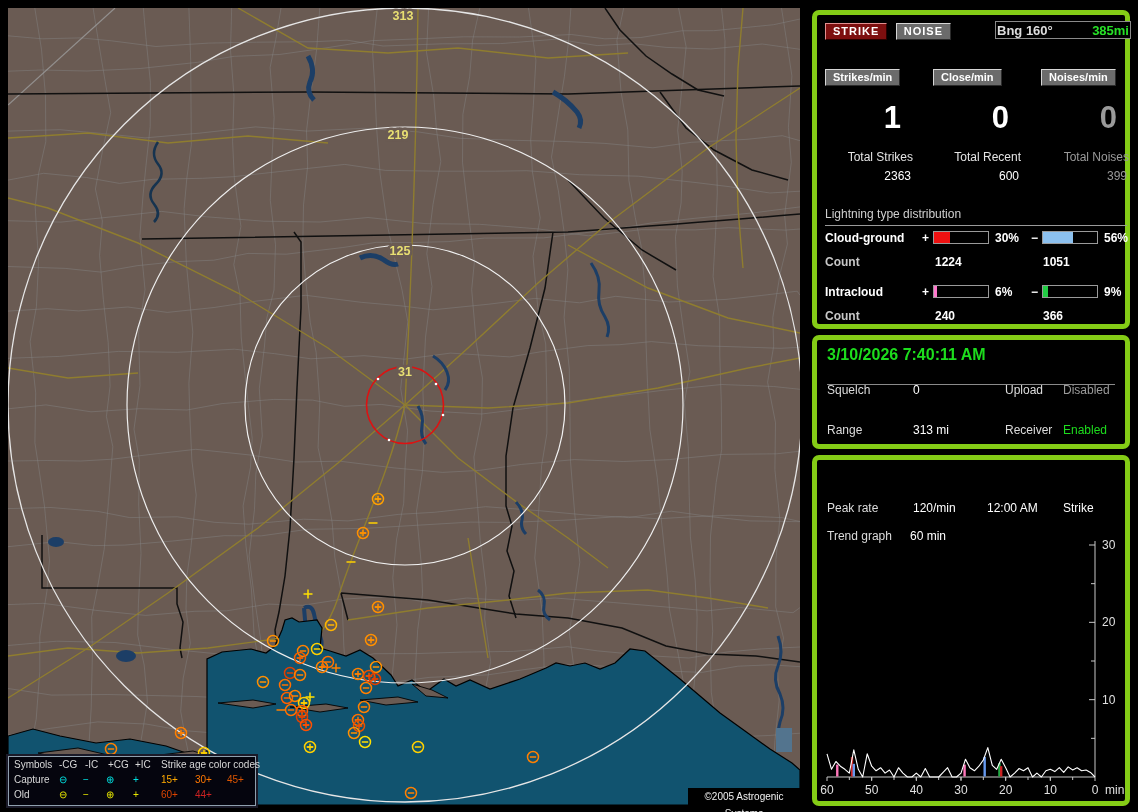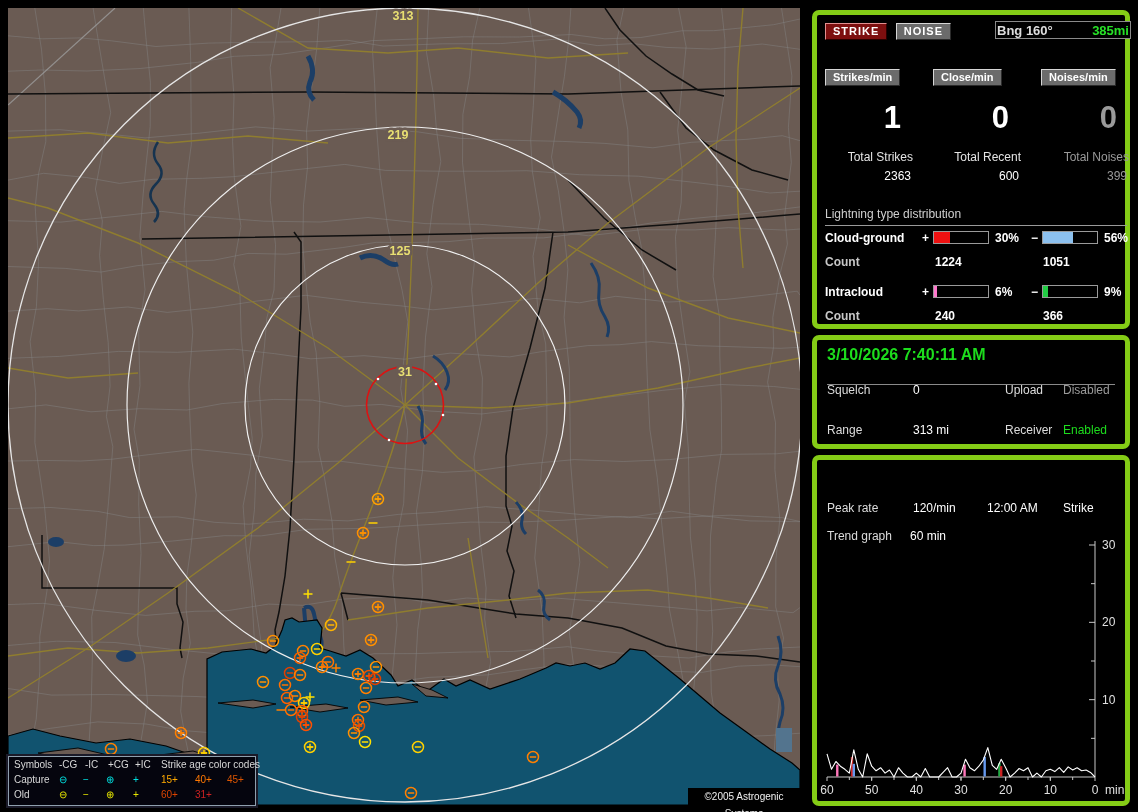--- a/index.html
+++ b/index.html
@@ -370,31 +370,31 @@
       <span style="left:126px">+IC</span>
       <span style="left:152px">Strike age color codes</span>
     </div>
     <div class="lrow" id="legend-row-0">
         <span style="left: 5px;">Capture</span>
         <span style="left: 50px; color: rgb(0, 226, 226);">⊖</span>
         <span style="left: 74px; color: rgb(0, 226, 226);">−</span>
         <span style="left: 97px; color: rgb(0, 226, 226);">⊕</span>
         <span style="left: 124px; color: rgb(0, 226, 226);">+</span>
         <span style="left: 152px; color: rgb(255, 170, 0);">15+</span>
-        <span style="left: 186px; color: rgb(255, 119, 0);">40+</span>
+        <span style="left: 186px; color: rgb(255, 119, 0);">30+</span>
         <span style="left: 218px; color: rgb(221, 85, 0);">45+</span>
       </div>
     <div class="lrow" id="legend-row-1">
         <span style="left: 5px;">Old</span>
         <span style="left: 50px; color: rgb(232, 232, 0);">⊖</span>
         <span style="left: 74px; color: rgb(232, 232, 0);">−</span>
         <span style="left: 97px; color: rgb(232, 232, 0);">⊕</span>
         <span style="left: 124px; color: rgb(232, 232, 0);">+</span>
         <span style="left: 152px; color: rgb(221, 68, 0);">60+</span>
-        <span style="left: 186px; color: rgb(204, 34, 34);">31+</span>
+        <span style="left: 186px; color: rgb(204, 34, 34);">44+</span>
         <span style="left: 218px; color: rgb(255, 34, 34); margin-top: 26px;">90+</span>
       </div>
   </div>
 
   <div class="copyright">©2005 Astrogenic Systems</div>
 </div>
 
 <div class="panel" id="p1">
   <div style="position:absolute;left:8px;top:6px;">
     <span class="btn3d btn-strike">STRIKE</span>

